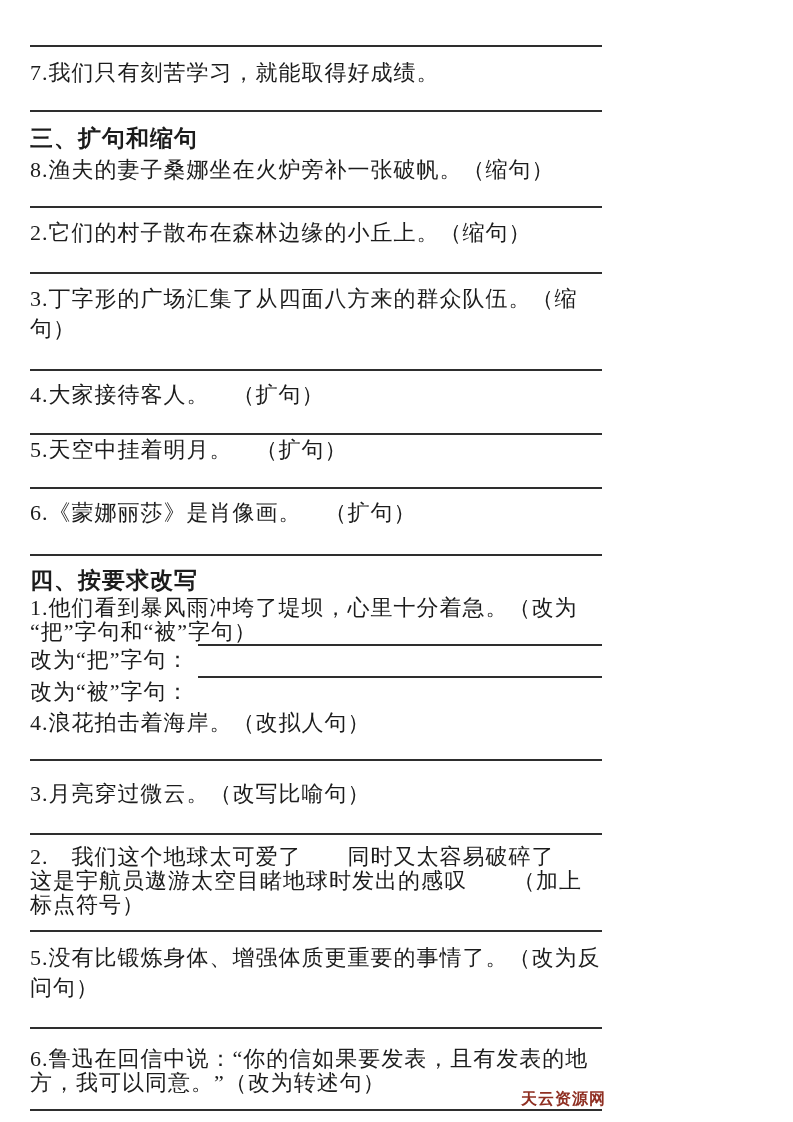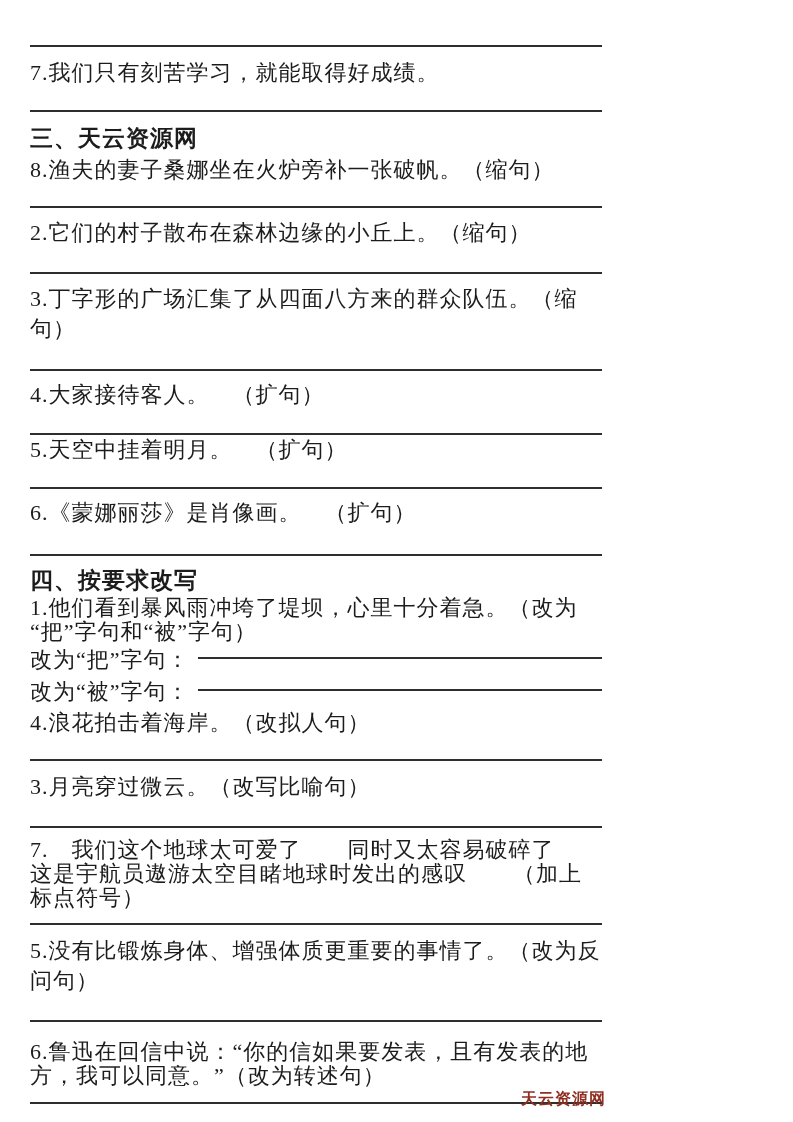--- a/index.html
+++ b/index.html
@@ -30,21 +30,21 @@
   .two-line { line-height: 24px; }
   .heading {
     margin: 0;
     font-size: 23px;
     line-height: 30px;
     font-weight: bold;
     letter-spacing: 1px;
   }
   .answer-row {
     display: flex;
-    align-items: center;
+    align-items: flex-start;
     font-size: 22px;
     line-height: 32px;
     letter-spacing: 1px;
   }
   .answer-row .blank {
     flex: 1;
     border-bottom: 2px solid #2e2e2e;
     margin: 0 0 5px 8px;
   }
   .watermark {
@@ -60,21 +60,21 @@
 </style>
 </head>
 <body>
 
 <div class="page">
 
   <hr class="rule" style="margin-top:45px">
   <p class="line" style="margin-top:11px">7.我们只有刻苦学习，就能取得好成绩。</p>
 
   <hr class="rule" style="margin-top:22px">
-  <p class="heading" style="margin-top:12px">三、天云资源网</p>
+  <p class="heading" style="margin-top:12px">三、扩句和缩句</p>
   <p class="line" style="margin-top:1px">8.渔夫的妻子桑娜坐在火炉旁补一张破帆。（缩句）</p>
 
   <hr class="rule" style="margin-top:21px">
   <p class="line" style="margin-top:10px">2.它们的村子散布在森林边缘的小丘上。（缩句）</p>
 
   <hr class="rule" style="margin-top:24px">
   <p class="line" style="margin-top:10px">3.丁字形的广场汇集了从四面八方来的群众队伍。（缩句）</p>
 
   <hr class="rule" style="margin-top:25px">
   <p class="line" style="margin-top:9px">4.大家接待客人。　（扩句）</p>
@@ -93,24 +93,24 @@
     <span>改为“把”字句：</span>
     <span class="blank"></span>
   </div>
   <div class="answer-row">
     <span>改为“被”字句：</span>
     <span class="blank"></span>
   </div>
   <p class="line">4.浪花拍击着海岸。（改拟人句）</p>
 
   <hr class="rule" style="margin-top:21px">
-  <p class="line" style="margin-top:11px">3.月亮穿过微云。（改写比喻句）</p>
+  <p class="line" style="margin-top:18px">3.月亮穿过微云。（改写比喻句）</p>
 
   <hr class="rule" style="margin-top:24px">
-  <p class="line two-line" style="margin-top:10px">7.　我们这个地球太可爱了　　同时又太容易破碎了　　这是宇航员遨游太空目睹地球时发出的感叹　　（加上标点符号）</p>
+  <p class="line two-line" style="margin-top:10px">2.　我们这个地球太可爱了　　同时又太容易破碎了　　这是宇航员遨游太空目睹地球时发出的感叹　　（加上标点符号）</p>
 
   <hr class="rule" style="margin-top:13px">
   <p class="line" style="margin-top:11px">5.没有比锻炼身体、增强体质更重要的事情了。（改为反问句）</p>
 
   <hr class="rule" style="margin-top:24px">
   <p class="line two-line" style="margin-top:18px">6.鲁迅在回信中说：“你的信如果要发表，且有发表的地方，我可以同意。”（改为转述句）</p>
 
   <hr class="rule" style="margin-top:14px">
 
   <div class="watermark">天云资源网</div>

